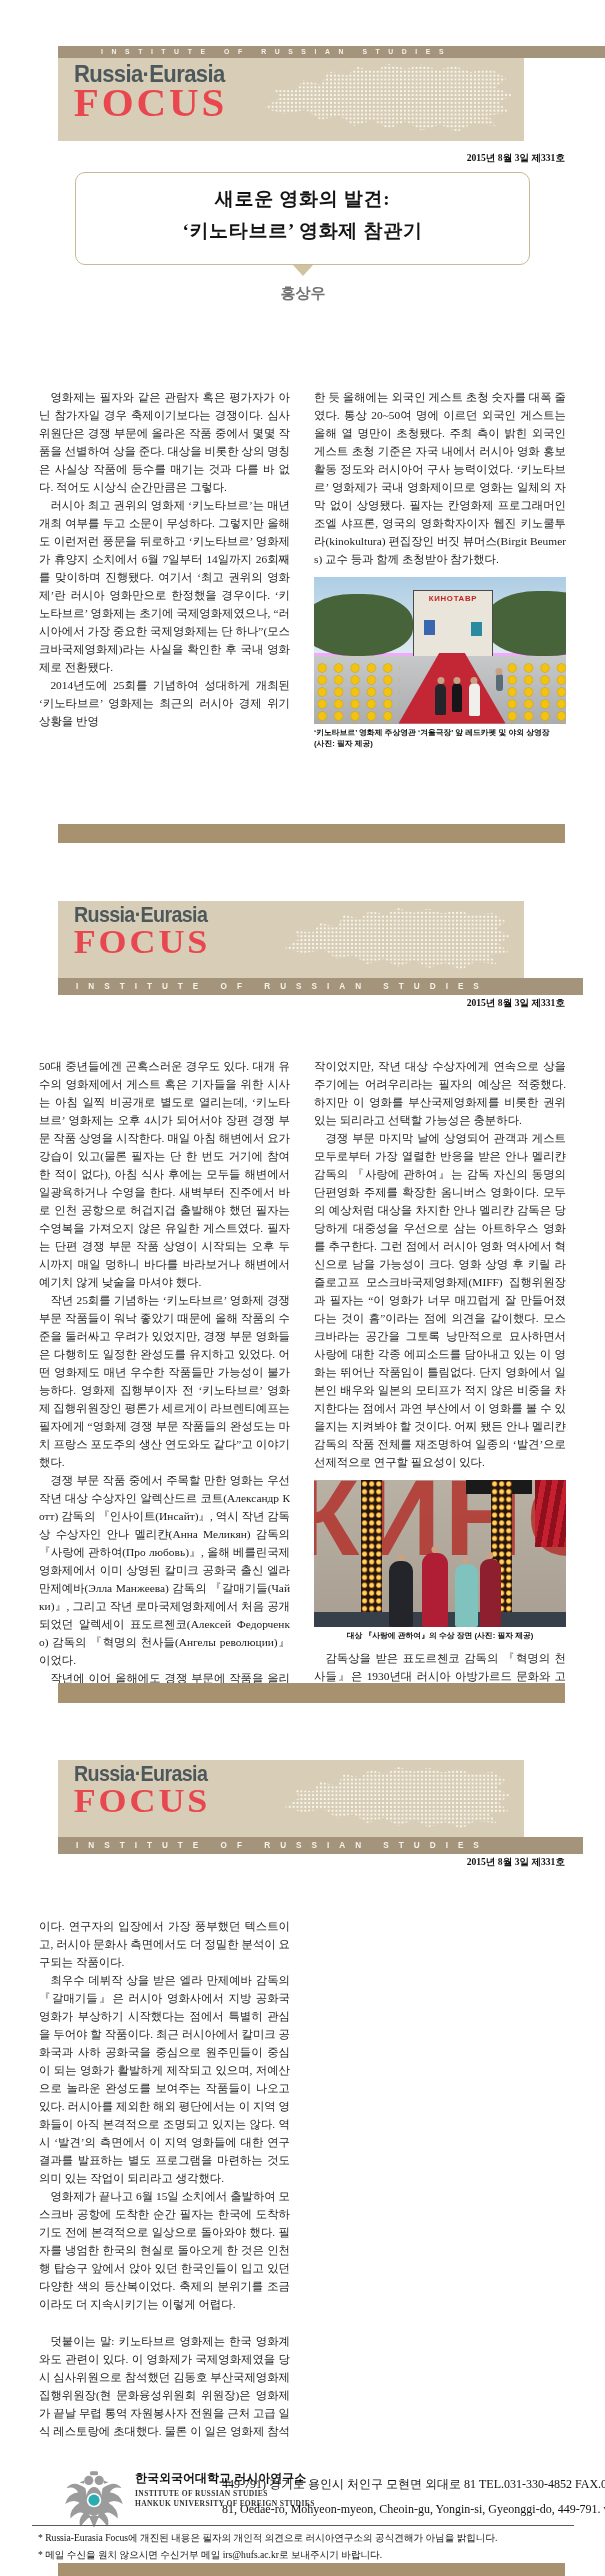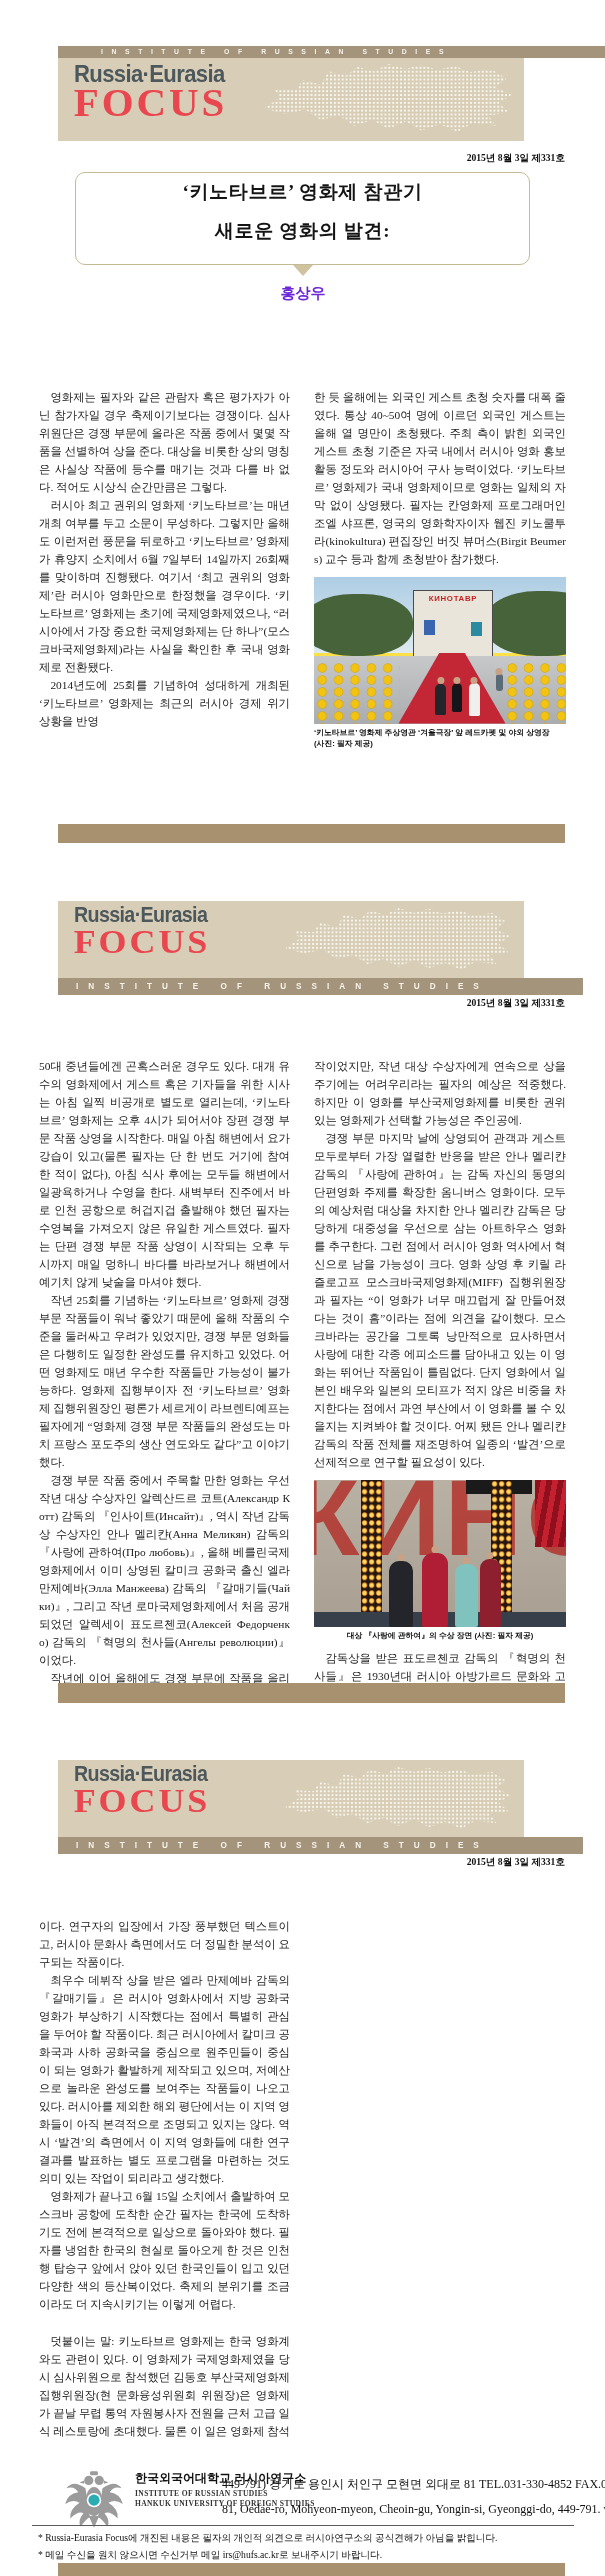--- a/index.html
+++ b/index.html
@@ -24,33 +24,33 @@
 
   
   .titlebox{position:absolute;left:75px;top:172px;width:453px;height:91px;
             border:1.4px solid #c5ba96;border-radius:10px;text-align:center;}
   .titlebox .t-line{font-size:19px;font-weight:bold;color:#141414;letter-spacing:0.7px;}
   .t1{margin-top:13px;} .t2{margin-top:5.7px;}
   .title-arrow{position:absolute;left:293px;top:265px;width:0;height:0;
                border-left:10px solid transparent;border-right:10px solid transparent;
                border-top:11.4px solid #cfc3a0;}
   .author{position:absolute;left:0;width:606px;text-align:center;
-          font-family:"Liberation Sans","DejaVu Sans",sans-serif;color:#6d28d9;}
+          font-family:"Liberation Sans","DejaVu Sans",sans-serif;color:#737373;}
   .a-name{top:284px;font-size:15px;font-weight:bold;}
   .a-aff{top:305px;font-size:10.3px;font-weight:600;}
 
   
   .col{position:absolute;overflow:hidden;}
   .col p{margin:0;text-align:justify;font-size:11.4px;line-height:18px;color:#1b1b1b;
          text-indent:1em;word-break:break-all;}
   .col p.cont{text-indent:0;}
   .col p.gap{margin-top:18.5px;}
 
   
-  .photo{position:relative;width:276px;height:147px;overflow:hidden;background:#fde047;margin-top:8.6px;}
+  .photo{position:relative;width:276px;height:147px;overflow:hidden;background:#f0abfc;margin-top:8.6px;}
   .caption{font-family:"Liberation Sans","DejaVu Sans",sans-serif;font-weight:bold;
            font-size:7.8px;line-height:10.7px;color:#111;margin-top:4.3px;}
   .caption.center{text-align:center;}
 
   
   .ph1-sky{position:absolute;left:0;top:0;width:100%;height:52%;background:linear-gradient(#aecde4,#ddeaf0);}
   .ph1-tree{position:absolute;background:#47633a;border-radius:45%;}
   .ph1-stage{position:absolute;left:36%;top:9%;width:28%;height:53%;background:#e9e5da;border:1.4px solid #4a4a4a;}
   .ph1-sign{position:absolute;left:0;top:2.9px;width:100%;text-align:center;
             font-family:"Liberation Sans","DejaVu Sans",sans-serif;font-weight:bold;
@@ -101,35 +101,35 @@
     <div class="brand">
       <div class="b-top" style="font-size:24px;">Russia·Eurasia</div>
       <div class="b-main" style="font-size:41px;">FOCUS</div>
     </div>
     <div class="dotmap" style="right:7.1px;top:4.3px;width:258px;height:74px;"></div>
   </div>
 
   <div class="dateline" style="top:152px;">2015년 8월 3일 제331호</div>
 
   <div class="titlebox">
+    <div class="t-line t1">새로운 영화의 발견:</div>
     <div class="t-line t2">‘키노타브르’ 영화제 참관기</div>
-    <div class="t-line t1">새로운 영화의 발견:</div>
   </div>
   <div class="title-arrow"></div>
 
   <div class="author a-name">홍상우</div>
 
   <div class="col" style="left:39px;top:388px;width:251px;height:438px;">
     <p>영화제는 필자와 같은 관람자 혹은 평가자가 아닌 참가자일 경우 축제이기보다는 경쟁이다. 심사위원단은 경쟁 부문에 올라온 작품 중에서 몇몇 작품을 선별하여 상을 준다. 대상을 비롯한 상의 명칭은 사실상 작품에 등수를 매기는 것과 다를 바 없다. 적어도 시상식 순간만큼은 그렇다.</p>
     <p>러시아 최고 권위의 영화제 ‘키노타브르’는 매년 개최 여부를 두고 소문이 무성하다. 그렇지만 올해도 이런저런 풍문을 뒤로하고 ‘키노타브르’ 영화제가 휴양지 소치에서 6월 7일부터 14일까지 26회째를 맞이하며 진행됐다. 여기서 ‘최고 권위의 영화제’란 러시아 영화만으로 한정했을 경우이다. ‘키노타브르’ 영화제는 초기에 국제영화제였으나, “러시아에서 가장 중요한 국제영화제는 단 하나”(모스크바국제영화제)라는 사실을 확인한 후 국내 영화제로 전환됐다.</p>
     <p>2014년도에 25회를 기념하여 성대하게 개최된 ‘키노타브르’ 영화제는 최근의 러시아 경제 위기 상황을 반영</p>
   </div>
 
   <div class="col" style="left:314px;top:388px;width:252px;height:438px;">
-    <p class="cont">한 듯 올해에는 외국인 게스트 초청 숫자를 대폭 줄였다. 통상 40~50여 명에 이르던 외국인 게스트는 올해 열 명만이 초청됐다. 주최 측이 밝힌 외국인 게스트 초청 기준은 자국 내에서 러시아 영화 홍보 활동 정도와 러시아어 구사 능력이었다. ‘키노타브르’ 영화제가 국내 영화제이므로 영화는 일체의 자막 없이 상영됐다. 필자는 칸영화제 프로그래머인 조엘 샤프론, 영국의 영화학자이자 웹진 키노쿨투라(kinokultura) 편집장인 버짓 뷰머스(Birgit Beumers) 교수 등과 함께 초청받아 참가했다.</p>
+    <p class="cont">한 듯 올해에는 외국인 게스트 초청 숫자를 대폭 줄였다. 통상 20~50여 명에 이르던 외국인 게스트는 올해 열 명만이 초청됐다. 주최 측이 밝힌 외국인 게스트 초청 기준은 자국 내에서 러시아 영화 홍보 활동 정도와 러시아어 구사 능력이었다. ‘키노타브르’ 영화제가 국내 영화제이므로 영화는 일체의 자막 없이 상영됐다. 필자는 칸영화제 프로그래머인 조엘 샤프론, 영국의 영화학자이자 웹진 키노쿨투라(kinokultura) 편집장인 버짓 뷰머스(Birgit Beumers) 교수 등과 함께 초청받아 참가했다.</p>
 
     <div class="photo">
       <div class="ph1-sky"></div>
       <div class="ph1-tree" style="left:-4%;top:12%;width:40%;height:42%;"></div>
       <div class="ph1-tree" style="right:-4%;top:10%;width:42%;height:44%;"></div>
       <div class="ph1-stage">
         <div class="ph1-sign">КИНОТАВР</div>
         <div class="ph1-poster" style="left:12%;top:38%;background:#3a66b0;"></div>
         <div class="ph1-poster" style="right:12%;top:40%;background:#2a8aa0;"></div>
       </div>
@@ -163,21 +163,21 @@
   <div class="dateline" style="top:997px;">2015년 8월 3일 제331호</div>
 
   <div class="col" style="left:39px;top:1057px;width:251px;height:627px;">
     <p class="cont">50대 중년들에겐 곤혹스러운 경우도 있다. 대개 유수의 영화제에서 게스트 혹은 기자들을 위한 시사는 아침 일찍 비공개로 별도로 열리는데, ‘키노타브르’ 영화제는 오후 4시가 되어서야 장편 경쟁 부문 작품 상영을 시작한다. 매일 아침 해변에서 요가 강습이 있고(물론 필자는 단 한 번도 거기에 참여한 적이 없다), 아침 식사 후에는 모두들 해변에서 일광욕하거나 수영을 한다. 새벽부터 진주에서 바로 인천 공항으로 허겁지겁 출발해야 했던 필자는 수영복을 가져오지 않은 유일한 게스트였다. 필자는 단편 경쟁 부문 작품 상영이 시작되는 오후 두 시까지 매일 멍하니 바다를 바라보거나 해변에서 예기치 않게 낮술을 마셔야 했다.</p>
     <p>작년 25회를 기념하는 ‘키노타브르’ 영화제 경쟁 부문 작품들이 워낙 좋았기 때문에 올해 작품의 수준을 둘러싸고 우려가 있었지만, 경쟁 부문 영화들은 다행히도 일정한 완성도를 유지하고 있었다. 어떤 영화제도 매년 우수한 작품들만 가능성이 불가능하다. 영화제 집행부이자 전 ‘키노타브르’ 영화제 집행위원장인 평론가 세르게이 라브렌티예프는 필자에게 “영화제 경쟁 부문 작품들의 완성도는 마치 프랑스 포도주의 생산 연도와도 같다”고 이야기했다.</p>
     <p>경쟁 부문 작품 중에서 주목할 만한 영화는 우선 작년 대상 수상자인 알렉산드르 코트(Александр Котт) 감독의 『인사이트(Инсайт)』, 역시 작년 감독상 수상자인 안나 멜리캰(Анна Меликян) 감독의 『사랑에 관하여(Про любовь)』, 올해 베를린국제영화제에서 이미 상영된 칼미크 공화국 출신 엘라 만제예바(Элла Манжеева) 감독의 『갈매기들(Чайки)』, 그리고 작년 로마국제영화제에서 처음 공개되었던 알렉세이 표도르첸코(Алексей Федорченко) 감독의 『혁명의 천사들(Ангелы революции)』이었다.</p>
     <p>작년에 이어 올해에도 경쟁 부문에 작품을 올리면서 왕성한 창작력을 보이는 알렉산드르 코트 감독의 『인사이트』는 시력을 잃게 된 한 남자가 사랑에 빠지게 되는 이야기다. 영화는 시력을 잃은 후 오히려 세상을 보는 눈을 얻게 되는 주인공에 대한 빼어난 묘사를 과시하는 수</p>
   </div>
 
   <div class="col" style="left:314px;top:1057px;width:252px;height:627px;">
-    <p class="cont">작이었지만, 작년 대상 수상자에게 연속으로 상을 주기에는 어려우리라는 필자의 예상은 적중했다. 하지만 이 영화를 부산국제영화제를 비롯한 권위 있는 영화제가 선택할 가능성은 주인공에.</p>
+    <p class="cont">작이었지만, 작년 대상 수상자에게 연속으로 상을 주기에는 어려우리라는 필자의 예상은 적중했다. 하지만 이 영화를 부산국제영화제를 비롯한 권위 있는 되리라고 선택할 가능성은 충분하다.</p>
     <p>경쟁 부문 마지막 날에 상영되어 관객과 게스트 모두로부터 가장 열렬한 반응을 받은 안나 멜리캰 감독의 『사랑에 관하여』는 감독 자신의 동명의 단편영화 주제를 확장한 옴니버스 영화이다. 모두의 예상처럼 대상을 차지한 안나 멜리캰 감독은 당당하게 대중성을 우선으로 삼는 아트하우스 영화를 추구한다. 그런 점에서 러시아 영화 역사에서 혁신으로 남을 가능성이 크다. 영화 상영 후 키릴 라즐로고프 모스크바국제영화제(MIFF) 집행위원장과 필자는 “이 영화가 너무 매끄럽게 잘 만들어졌다는 것이 흠”이라는 점에 의견을 같이했다. 모스크바라는 공간을 그토록 낭만적으로 묘사하면서 사랑에 대한 각종 에피소드를 담아내고 있는 이 영화는 뛰어난 작품임이 틀림없다. 단지 영화에서 일본인 배우와 일본의 모티프가 적지 않은 비중을 차지한다는 점에서 과연 부산에서 이 영화를 볼 수 있을지는 지켜봐야 할 것이다. 어찌 됐든 안나 멜리캰 감독의 작품 전체를 재조명하여 일종의 ‘발견’으로 선제적으로 연구할 필요성이 있다.</p>
 
     <div class="photo">
       <div class="ph2-bg"></div>
       <div class="ph2-big">КИНОТАВР</div>
       <div class="ph2-topbar"></div>
       <div class="ph2-drape"></div>
       <div class="lightcol" style="left:17%;"></div>
       <div class="lightcol" style="left:64%;"></div>
       <div class="ph2-floor"></div>

